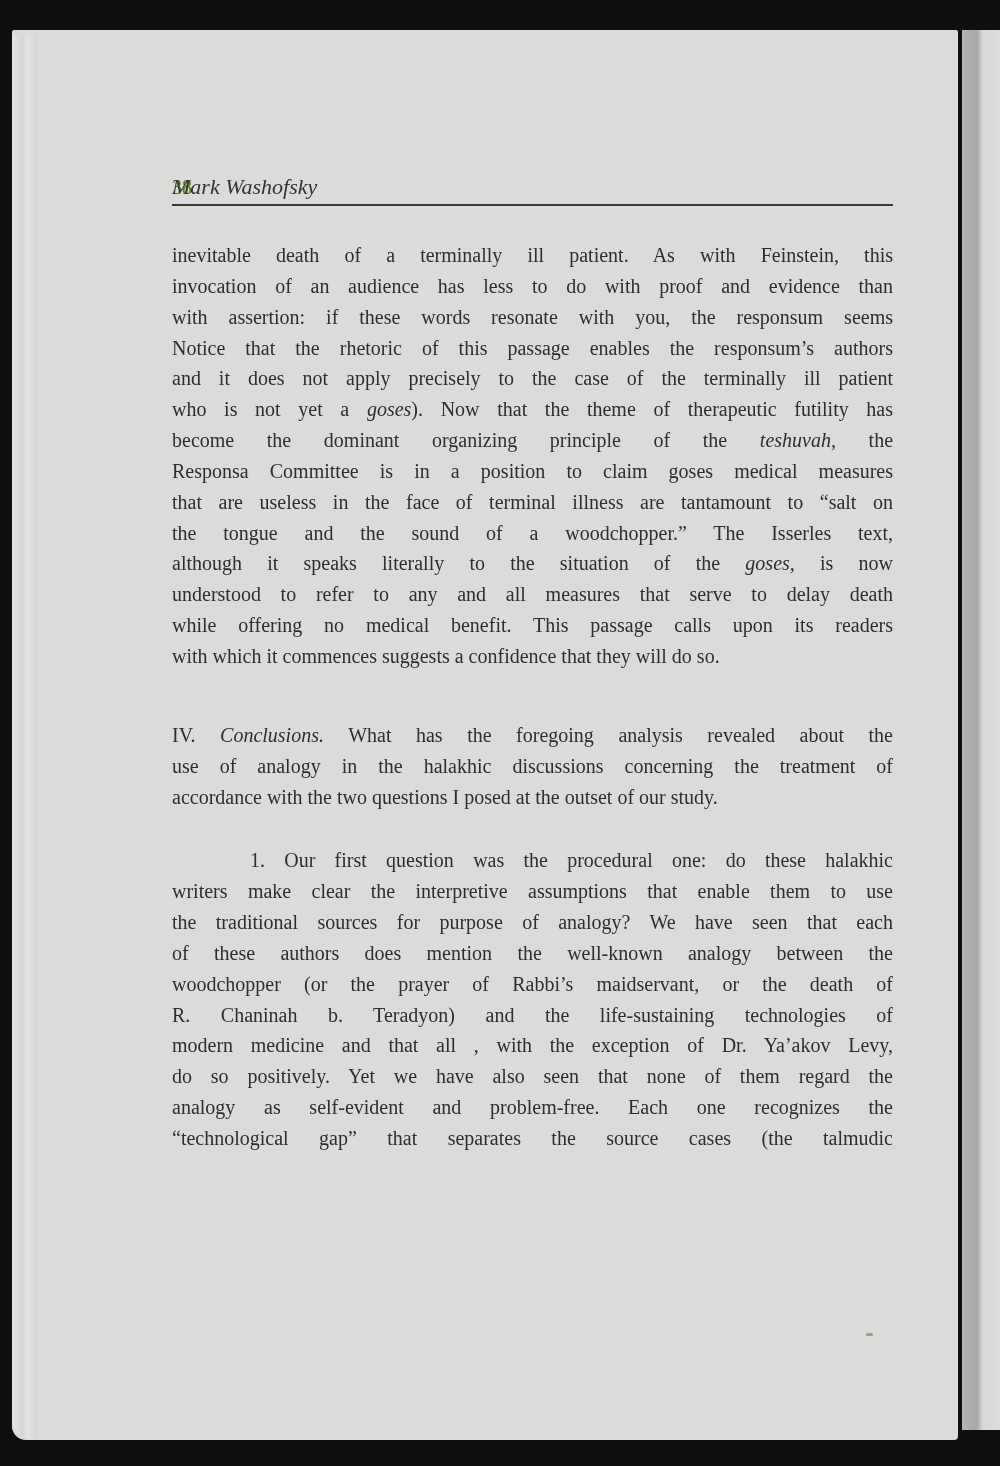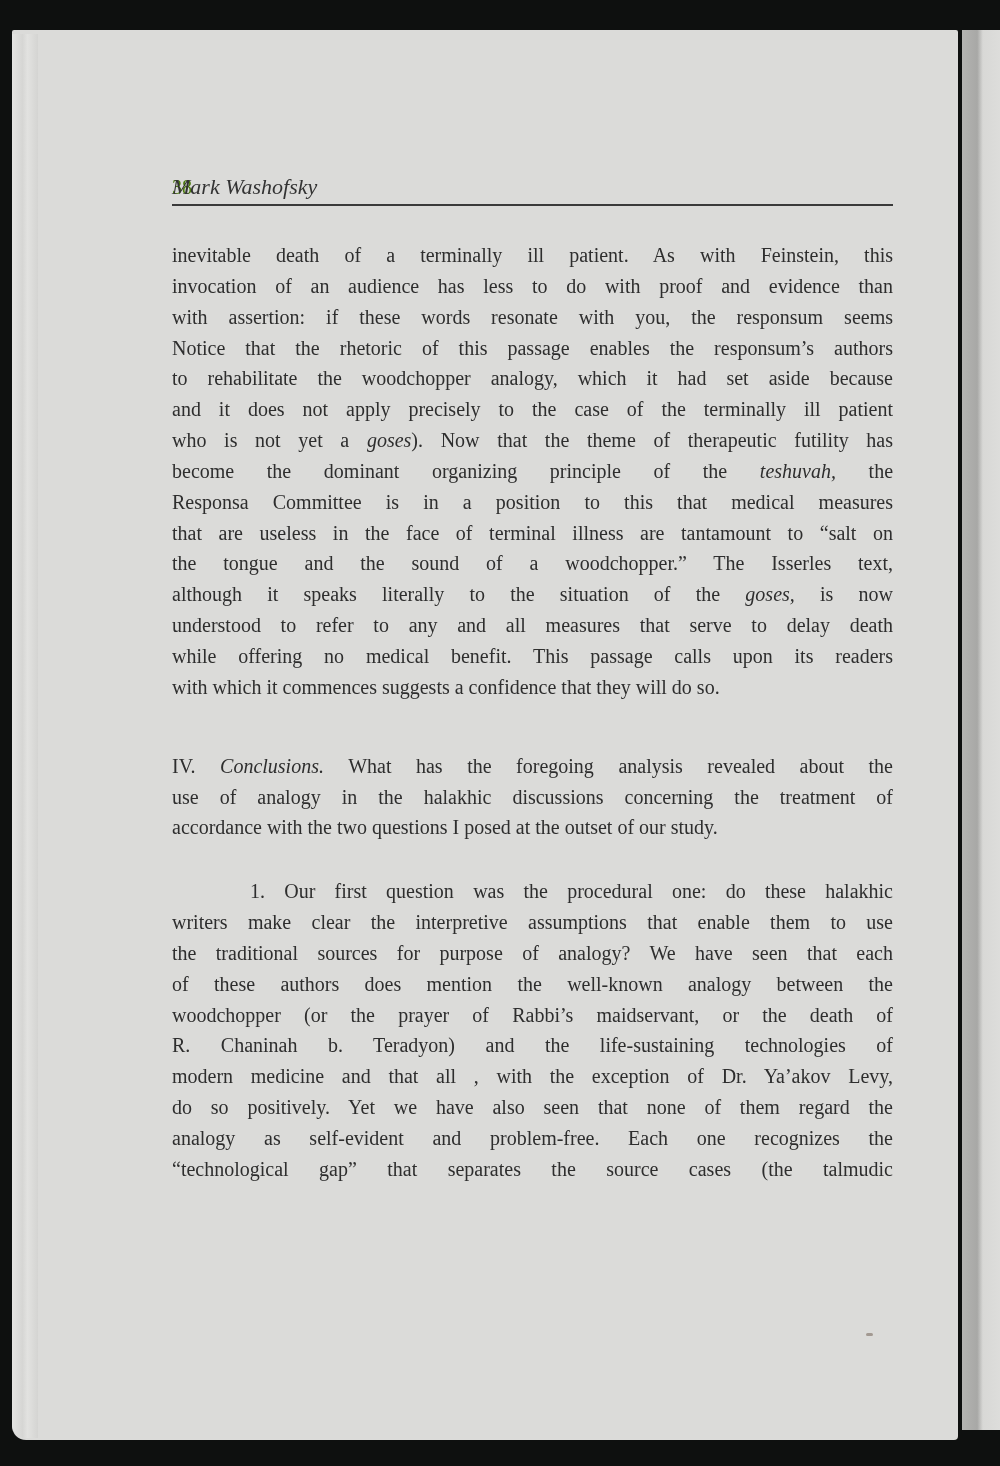--- a/index.html
+++ b/index.html
@@ -117,25 +117,24 @@
   <span class="running-head">Mark Washofsky</span>
 </div>
 
 <div class="body-text">
 
   <div>
     <span class="line">inevitable death of a terminally ill  patient. As with Feinstein, this</span>
     <span class="line">invocation of an audience has less to do with proof and evidence than</span>
     <span class="line">with assertion: if these words resonate with you, the responsum seems</span>
     <span class="line">Notice that the rhetoric of this passage enables the responsum’s authors</span>
-    <span class="line">to rehabilitate the woodchopper analogy, which it had set aside because</span>
     <span class="line">and it does not apply precisely to the case of the terminally ill patient</span>
     <span class="line"><span>who is not yet a </span><em>goses</em><span>). Now that the theme of therapeutic futility has</span></span>
     <span class="line"><span>become the dominant organizing principle of the </span><em>teshuvah,</em><span> the</span></span>
-    <span class="line">Responsa Committee is in a position to this that medical measures</span>
+    <span class="line">Responsa Committee is in a position to claim goses medical measures</span>
     <span class="line">that are useless in the face of terminal illness are tantamount to “salt on</span>
     <span class="line">the tongue and the sound of a woodchopper.” The Isserles text,</span>
     <span class="line"><span>although it speaks literally to the situation of the </span><em>goses,</em><span> is now</span></span>
     <span class="line">understood to refer to any and all measures that serve to delay death</span>
     <span class="line">while offering no medical benefit. This passage calls upon its readers</span>
     <span class="line last">with which it commences suggests a confidence that they will do so.</span>
   </div>
 
   <div class="para-gap"></div>
 

